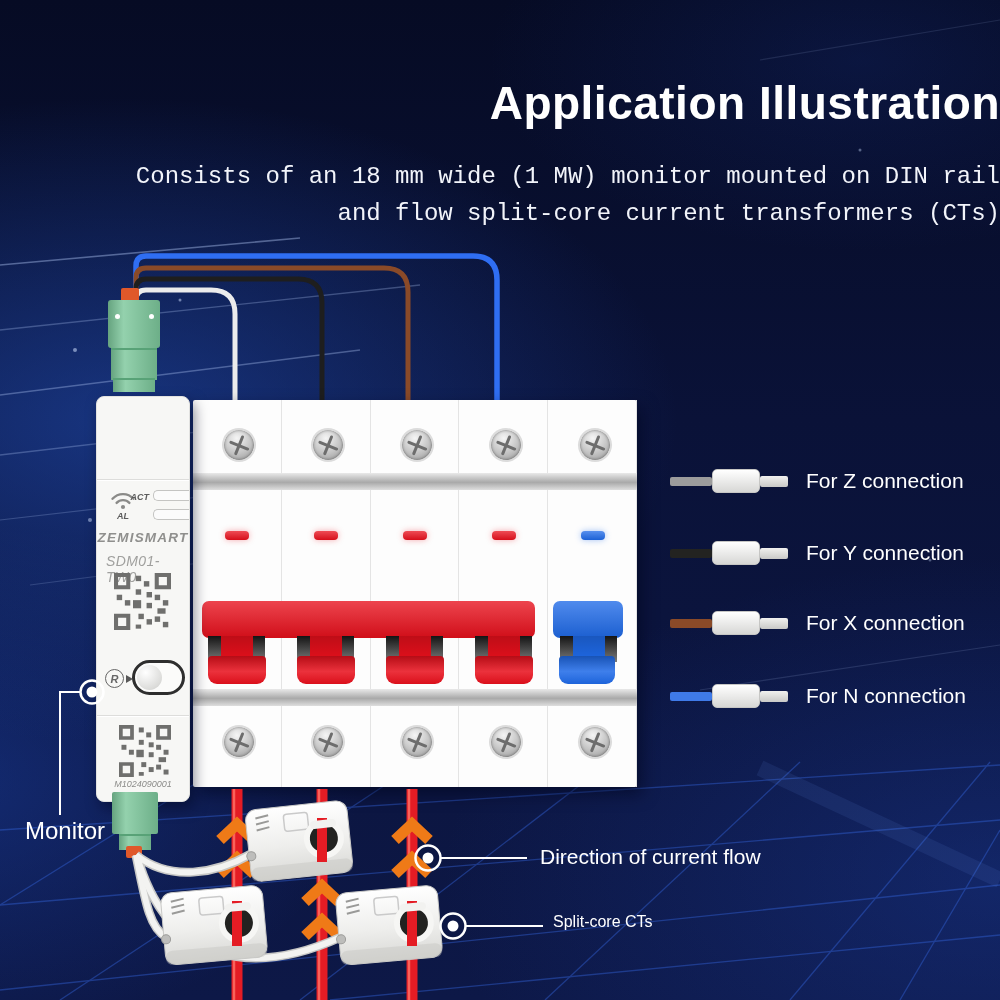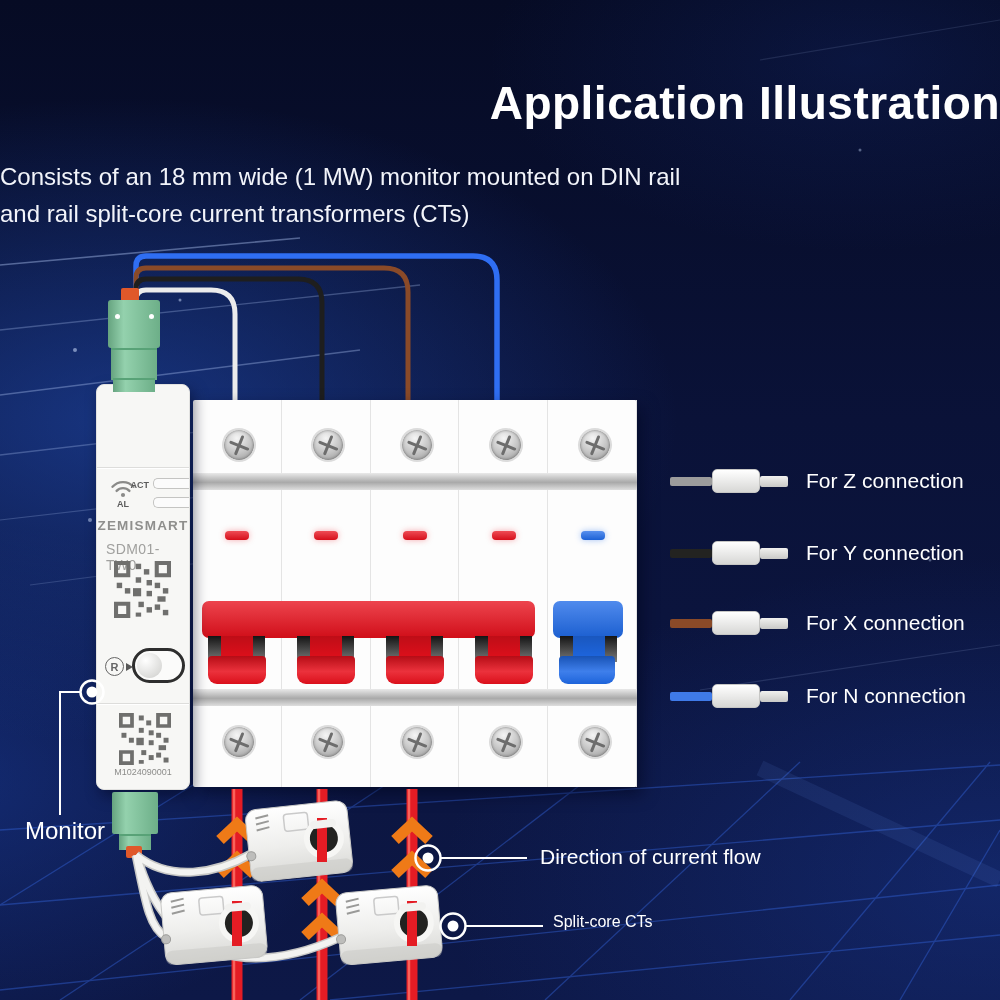--- a/index.html
+++ b/index.html
@@ -9,22 +9,22 @@
       radial-gradient(900px 520px at 12% 42%, rgba(37,86,198,.50), transparent 62%),
       radial-gradient(700px 430px at -6% 78%, rgba(30,72,182,.42), transparent 60%),
       radial-gradient(900px 520px at 100% 88%, rgba(30,66,168,.36), transparent 62%),
       radial-gradient(620px 320px at 86% 6%, rgba(26,56,150,.22), transparent 60%),
       linear-gradient(180deg,#060b24 0%,#0a1238 42%,#0d1847 100%);}
   .abs{position:absolute;left:0;top:0;}
   .noevt{pointer-events:none;}
   
   .title{position:absolute;left:0;top:76px;width:1000px;text-align:right;color:#fff;
          font-size:46px;font-weight:700;letter-spacing:.5px;}
-  .subtitle{position:absolute;left:0;top:158px;width:1000px;text-align:left;color:#f2f4fa;
-            font-size:24px;font-weight:400;line-height:37px;}
+  .subtitle{position:absolute;left:0;top:158px;width:1000px;text-align:right;color:#f2f4fa;
+            font-size:24px;font-weight:400;line-height:37px;font-family:Liberation Mono, monospace;}
   
   .panel{position:absolute;left:193px;top:400px;width:444px;height:387px;background:#fdfdfd;
          border-radius:2px;box-shadow:5px 7px 16px rgba(2,6,30,.55);display:flex;}
   .module{flex:1;border-right:1px solid #e4e4e4;}
   .module:last-child{border-right:none;}
   .band{position:absolute;left:0;width:444px;height:17px;
         background:linear-gradient(180deg,#e9e9e9 0%,#a9a9a9 55%,#dedede 100%);}
   .screw{position:absolute;width:30px;height:30px;border-radius:50%;
          background:radial-gradient(circle at 35% 32%,#f5f5f5,#c2c2c2 55%,#8f8f8f 100%);
          border:2px solid #dcdcdc;box-shadow:inset 0 0 3px rgba(0,0,0,.45);transform:rotate(22deg);}
@@ -35,22 +35,22 @@
        background-image:linear-gradient(180deg,rgba(255,255,255,.25),rgba(0,0,0,.08));
        box-shadow:0 0 6px rgba(232,16,28,.35);}
   .tiebar{position:absolute;border-radius:7px;
           background-image:linear-gradient(180deg,rgba(255,255,255,.22),rgba(0,0,0,.10));}
   .stem-dark{position:absolute;width:13px;height:26px;background:linear-gradient(180deg,#141414,#7b7b7b);}
   .stem-col{position:absolute;width:32px;height:26px;
             background-image:linear-gradient(180deg,rgba(0,0,0,.18),rgba(0,0,0,.02));}
   .foot{position:absolute;width:58px;height:28px;border-radius:4px 4px 9px 9px;
         background-image:linear-gradient(180deg,rgba(0,0,0,.22),rgba(255,255,255,.14) 55%,rgba(0,0,0,.06));}
   
-  .monitor{position:absolute;left:96px;top:384px;width:92px;height:404px;background:#f7f7f5;
-           border:1px solid #e2e2e0;border-radius:8px;box-shadow:4px 6px 14px rgba(2,6,30,.5);}
+  .monitor{position:absolute;left:96px;top:396px;width:92px;height:404px;background:#f7f7f5;
+           border:1px solid #e2e2e0;border-radius:8px;box-shadow:4px 6px 14px rgba(2,6,30,.5);font-style:italic;}
   .m-divider{position:absolute;left:0;width:100%;height:1px;background:#dddddb;box-shadow:0 1px 0 #ffffff;}
   .m-label{position:absolute;color:#5c5c5c;font-size:9px;font-weight:700;}
   .m-slot{position:absolute;left:56px;width:36px;height:11px;background:#fbfbfb;border:1px solid #c4c4c2;
           border-right:none;border-radius:5px 0 0 5px;box-sizing:border-box;}
   .m-brand{position:absolute;left:0;top:133px;width:100%;text-align:center;color:#8f8f8d;
            font-size:13.5px;font-weight:700;letter-spacing:1.2px;}
   .m-model{position:absolute;left:9px;top:156px;color:#a0a09e;font-size:14px;letter-spacing:.4px;}
   .m-serial{position:absolute;left:0;top:382px;width:100%;text-align:center;color:#8c8c8a;font-size:9px;}
   .reset-ring{position:absolute;left:8px;top:272px;width:19px;height:19px;border:1.6px solid #666;
               border-radius:50%;color:#666;font-size:11px;font-weight:700;text-align:center;
@@ -110,21 +110,21 @@
       <line x1="800" y1="762" x2="545" y2="1000"></line>
       <line x1="990" y1="762" x2="790" y2="1000"></line>
       <line x1="1000" y1="830" x2="900" y2="1000"></line>
     </g>
     <line x1="760" y1="768" x2="1000" y2="880" stroke="#6a96f0" stroke-width="16" opacity=".10"></line>
   </svg>
 
   <div class="title">Application Illustration</div>
   <div class="subtitle">
     <div>Consists of an 18 mm wide (1 MW) monitor mounted on DIN rail</div>
-    <div>and rail split-core current transformers (CTs)</div>
+    <div>and flow split-core current transformers (CTs)</div>
   </div>
 
   <svg class="abs noevt" width="1000" height="1000" viewBox="0 0 1000 1000">
     <path d="M136,302 V266 Q136,256 146,256 H473 Q497,256 497,280 V410" fill="none" stroke-width="5.5" style="stroke: rgb(47, 110, 242);"></path>
     <path d="M136,302 V278 Q136,268 146,268 H384 Q408,268 408,292 V410" fill="none" stroke-width="5" style="stroke: rgb(138, 74, 40);"></path>
     <path d="M136,302 V289 Q136,279 146,279 H298 Q322,279 322,303 V410" fill="none" stroke-width="5" style="stroke: rgb(30, 30, 30);"></path>
     <path d="M136,302 V300 Q136,290 146,290 H211 Q235,290 235,314 V410" fill="none" stroke-width="5" style="stroke: rgb(236, 236, 236);"></path>
   </svg>
 
   <div class="panel">

